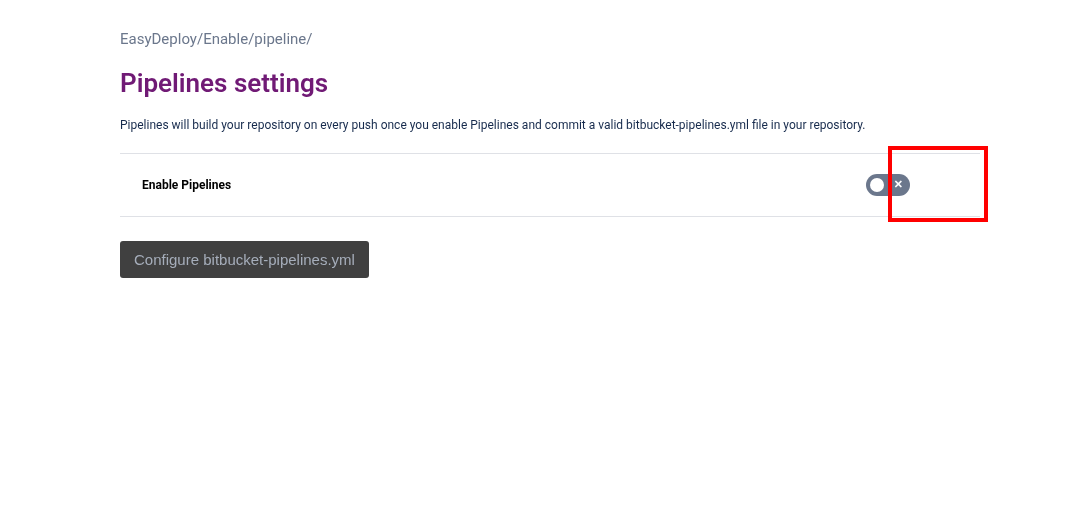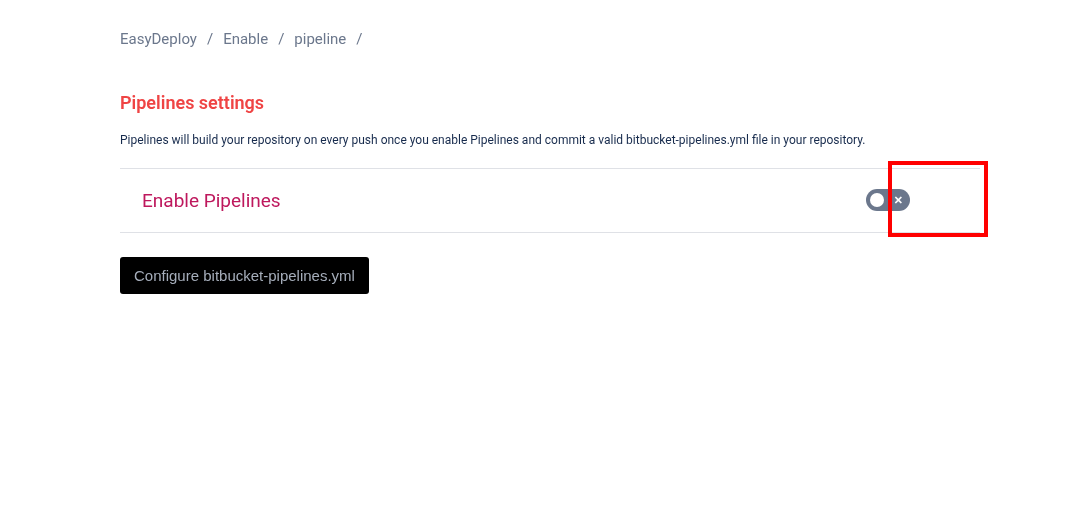--- a/index.html
+++ b/index.html
@@ -11,58 +11,58 @@
       font-family: -apple-system, BlinkMacSystemFont, "Segoe UI", Roboto, Helvetica, Arial, sans-serif;
       background: #ffffff;
       width: 1083px;
       height: 519px;
       padding: 30px 0 0 120px;
       color: #172b4d;
     }
     .breadcrumb {
       display: flex;
       align-items: center;
-      gap: 10px;
-      margin-bottom: 44px;
+      margin-bottom: 20px;
       font-size: 15px;
       color: #6b778c;
     }
     .breadcrumb-item {
       color: #6b778c;
       cursor: pointer;
     }
     .breadcrumb-sep {
       color: #6b778c;
     }
     .page-title {
-      font-size: 18px;
+      font-size: 26px;
       font-weight: 600;
-      color: #ef4444;
+      color: #701a75;
       margin-bottom: 18px;
     }
     .description {
       font-size: 12px;
       color: #172b4d;
       line-height: 1.55;
       max-width: 750px;
       margin-bottom: 18px;
     }
     .setting-row {
       width: 860px;
       border-top: 1px solid #dfe1e6;
       border-bottom: 1px solid #dfe1e6;
       padding: 20px 70px 20px 22px;
       display: flex;
       align-items: center;
       justify-content: space-between;
       position: relative;
     }
     .setting-label {
-      font-size: 19px;
-      color: #be185d;
+      font-size: 12px;
+      color: #000000;
+      font-weight: bold;
     }
     .highlight-box {
       position: absolute;
       right: -8px;
       top: -8px;
       width: 100px;
       height: 76px;
       border: 4px solid #ff0000;
       pointer-events: none;
     }
@@ -87,21 +87,21 @@
     .toggle-x {
       position: absolute;
       right: 7px;
       color: #ffffff;
       font-size: 11px;
       font-weight: bold;
       line-height: 1;
     }
     .configure-btn {
       margin-top: 24px;
-      background: #000000;
+      background: #404040;
       border: none;
       border-radius: 3px;
       padding: 10px 14px;
       font-size: 15px;
       color: #a5adba;
       cursor: not-allowed;
     }
   </style>
 </head>
 <body>

